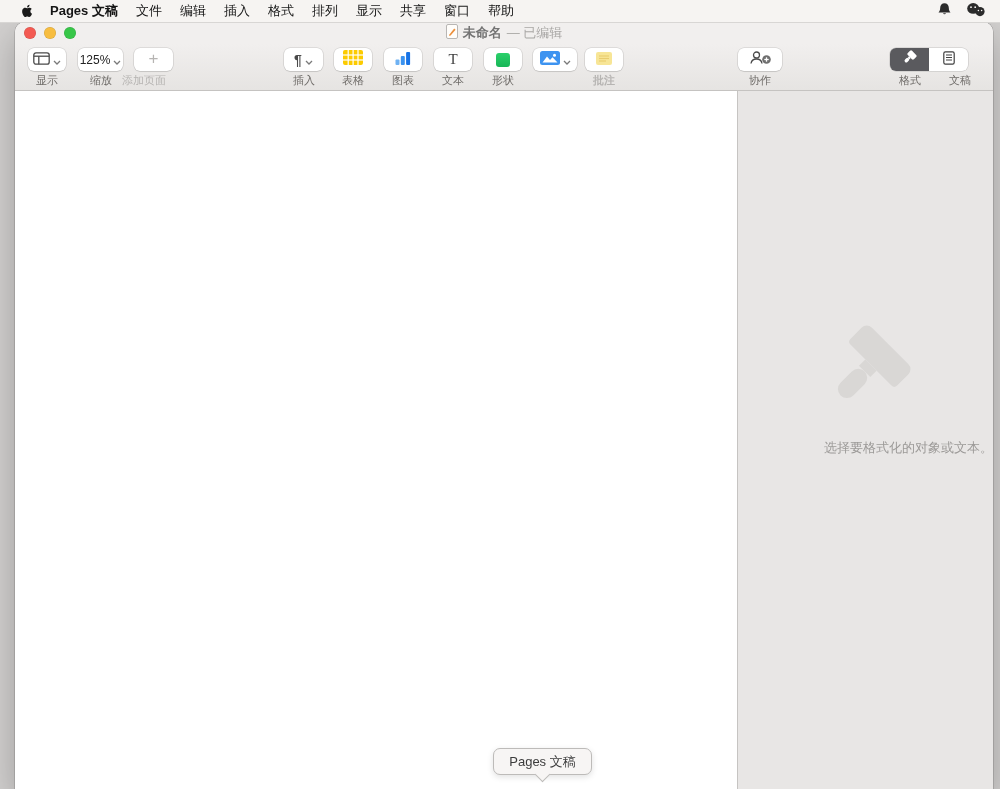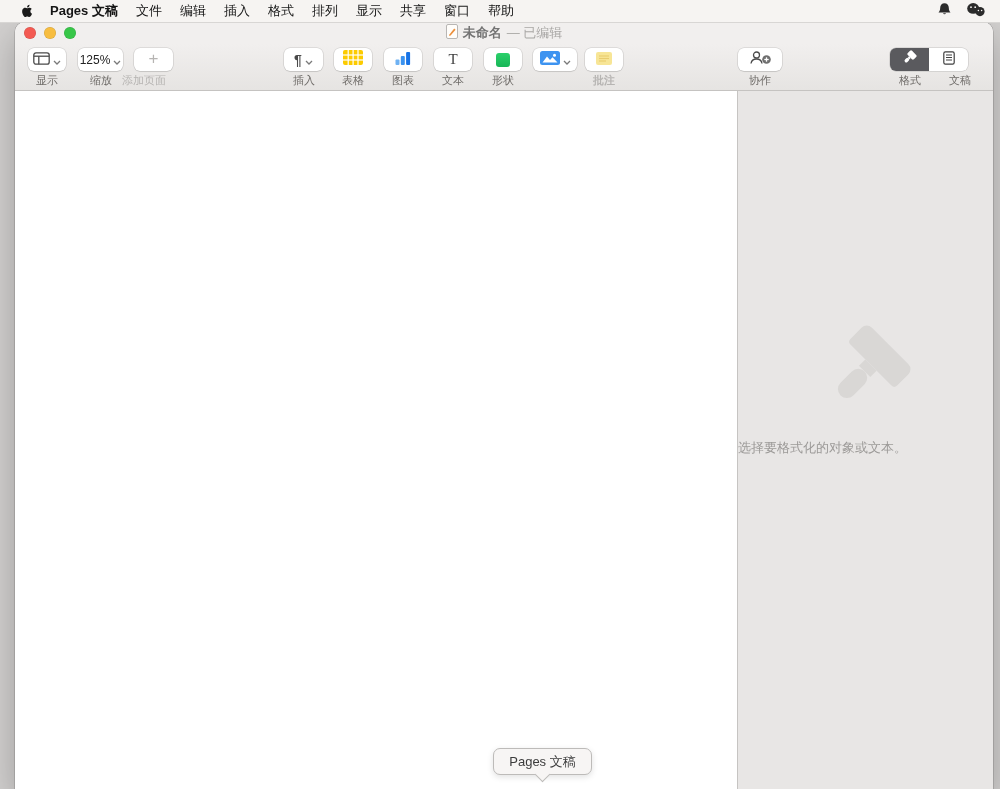--- a/index.html
+++ b/index.html
@@ -66,21 +66,21 @@
   .docarea{
     position:absolute;top:69px;left:0;width:722px;bottom:0;background:#ffffff;
   }
   .sidebar{
     position:absolute;top:69px;left:722px;right:0;bottom:0;
     background:#e8e6e5;border-left:1px solid #c6c4c2;
   }
   .sb-brush{position:absolute;top:231px;left:0;right:0;display:flex;justify-content:center;}
   .sb-line1{position:absolute;top:328px;left:0;right:0;text-align:center;
     font-size:13px;font-weight:bold;color:#9c9a98;}
-  .sb-line2{position:absolute;top:348px;left:0;right:0;text-align:left;
+  .sb-line2{position:absolute;top:348px;left:0;right:0;text-align:right;
     font-size:13px;color:#9c9a98;}
   
   .wordcount{
     position:absolute;left:285px;top:738px;width:156px;height:22px;border-radius:11px;
     background:#f2f0ef;box-shadow:0 0 0 0.5px rgba(0,0,0,.10);
     display:flex;align-items:center;justify-content:center;gap:4px;font-size:12px;
   }
   .wc-label{color:#7f7d7a;}
   .wc-value{color:#141414;font-weight:bold;}
   .wc-stepper{position:absolute;right:12px;top:3px;display:flex;flex-direction:column;gap:1px;}

